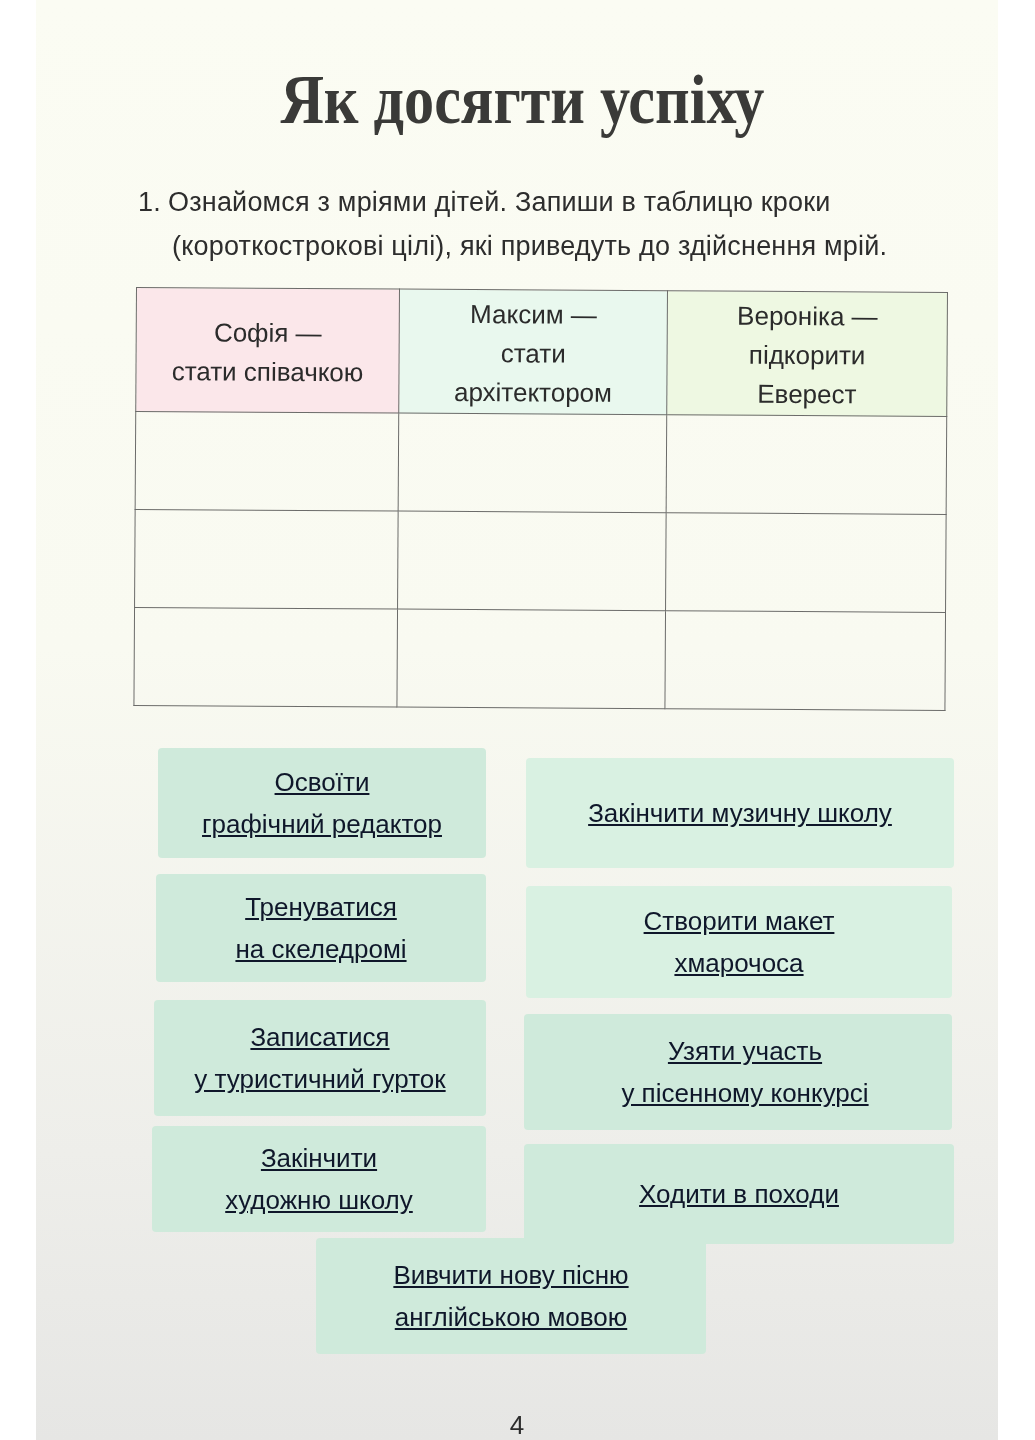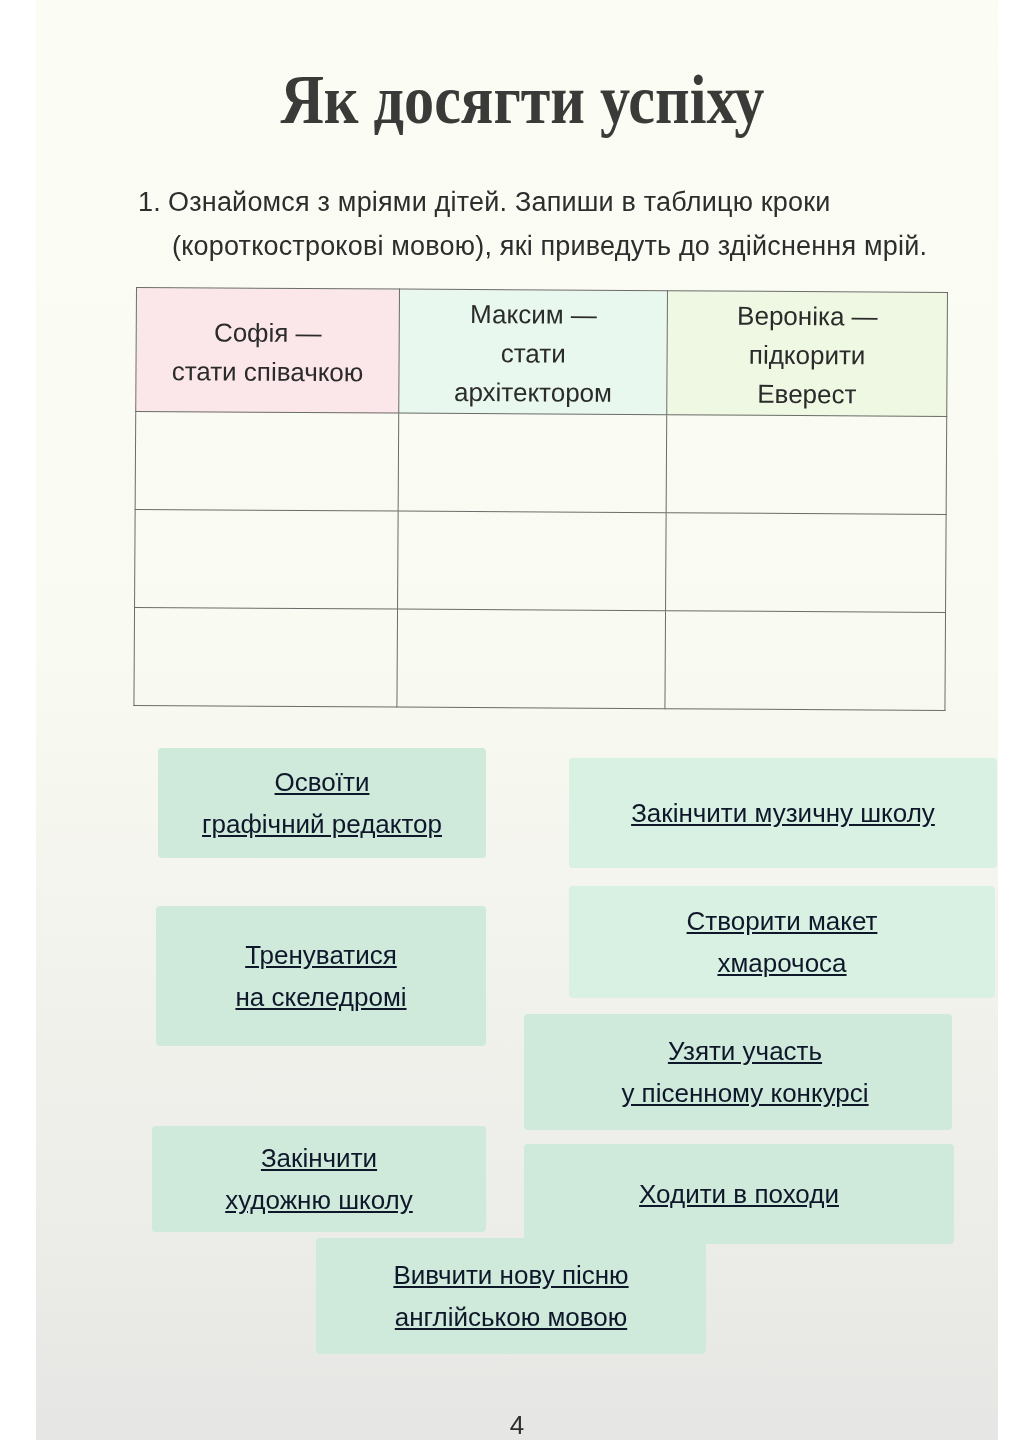--- a/index.html
+++ b/index.html
@@ -54,38 +54,38 @@
     .cell-input { display: block; width: 100%; height: 100%; }
 
     .card {
       position: absolute;
       background: #cfeadb;
       border-radius: 4px;
       display: flex; align-items: center; justify-content: center;
       text-align: center;
       font-size: 26px; line-height: 42px; color: #0f172a; text-decoration: underline;
     }
-    .card.light { background: #d9f1e2; margin-left: 43px; }
+    .card.light { background: #d9f1e2; }
     .card span { white-space: pre-line; }
 
     .page-number {
       position: absolute; left: 0; width: 100%; top: 1410px;
       text-align: center; font-size: 26px; color: #2d2d2d;
     }
   </style>
 </head>
 <body>
 
 <div class="page">
 
   <h1 class="title">Як досягти успіху</h1>
 
   <div class="task">
     <span class="num">1.</span><span>Ознайомся з мріями дітей. Запиши в таблицю кроки</span>
-    <span class="line2">(короткострокові мовою), які приведуть до здійснення мрій.</span>
+    <span class="line2">(короткострокові цілі), які приведуть до здійснення мрій.</span>
   </div>
 
   <table class="dreams-table">
     <thead>
       <tr>
         <th class="c1">
           <div>Софія —</div>
           <div>стати співачкою</div>
         </th>
         <th class="c2">
@@ -136,29 +136,33 @@
   </table>
 
   <div class="card" style="left:122px; top:748px; width:328px; height:110px;">
     <span>Освоїти
 графічний редактор</span>
   </div>
   <div class="card light" style="left:490px; top:758px; width:428px; height:110px;">
     <span>Закінчити музичну школу</span>
   </div>
 
-  <div class="card" style="left:120px; top:874px; width:330px; height:140px;margin-top:32px;">
+  <div class="card" style="left:120px; top:874px; width:330px; height:108px;">
     <span>Тренуватися
 на скеледромі</span>
   </div>
   <div class="card light" style="left:490px; top:886px; width:426px; height:112px;">
     <span>Створити макет
 хмарочоса</span>
   </div>
 
+  <div class="card" style="left:118px; top:1000px; width:332px; height:116px;">
+    <span>Записатися
+у туристичний гурток</span>
+  </div>
   <div class="card" style="left:488px; top:1014px; width:428px; height:116px;padding-left:14px;">
     <span>Узяти участь
 у пісенному конкурсі</span>
   </div>
 
   <div class="card" style="left:116px; top:1126px; width:334px; height:106px;">
     <span>Закінчити
 художню школу</span>
   </div>
   <div class="card" style="left:488px; top:1144px; width:430px; height:100px;align-items:center;">

